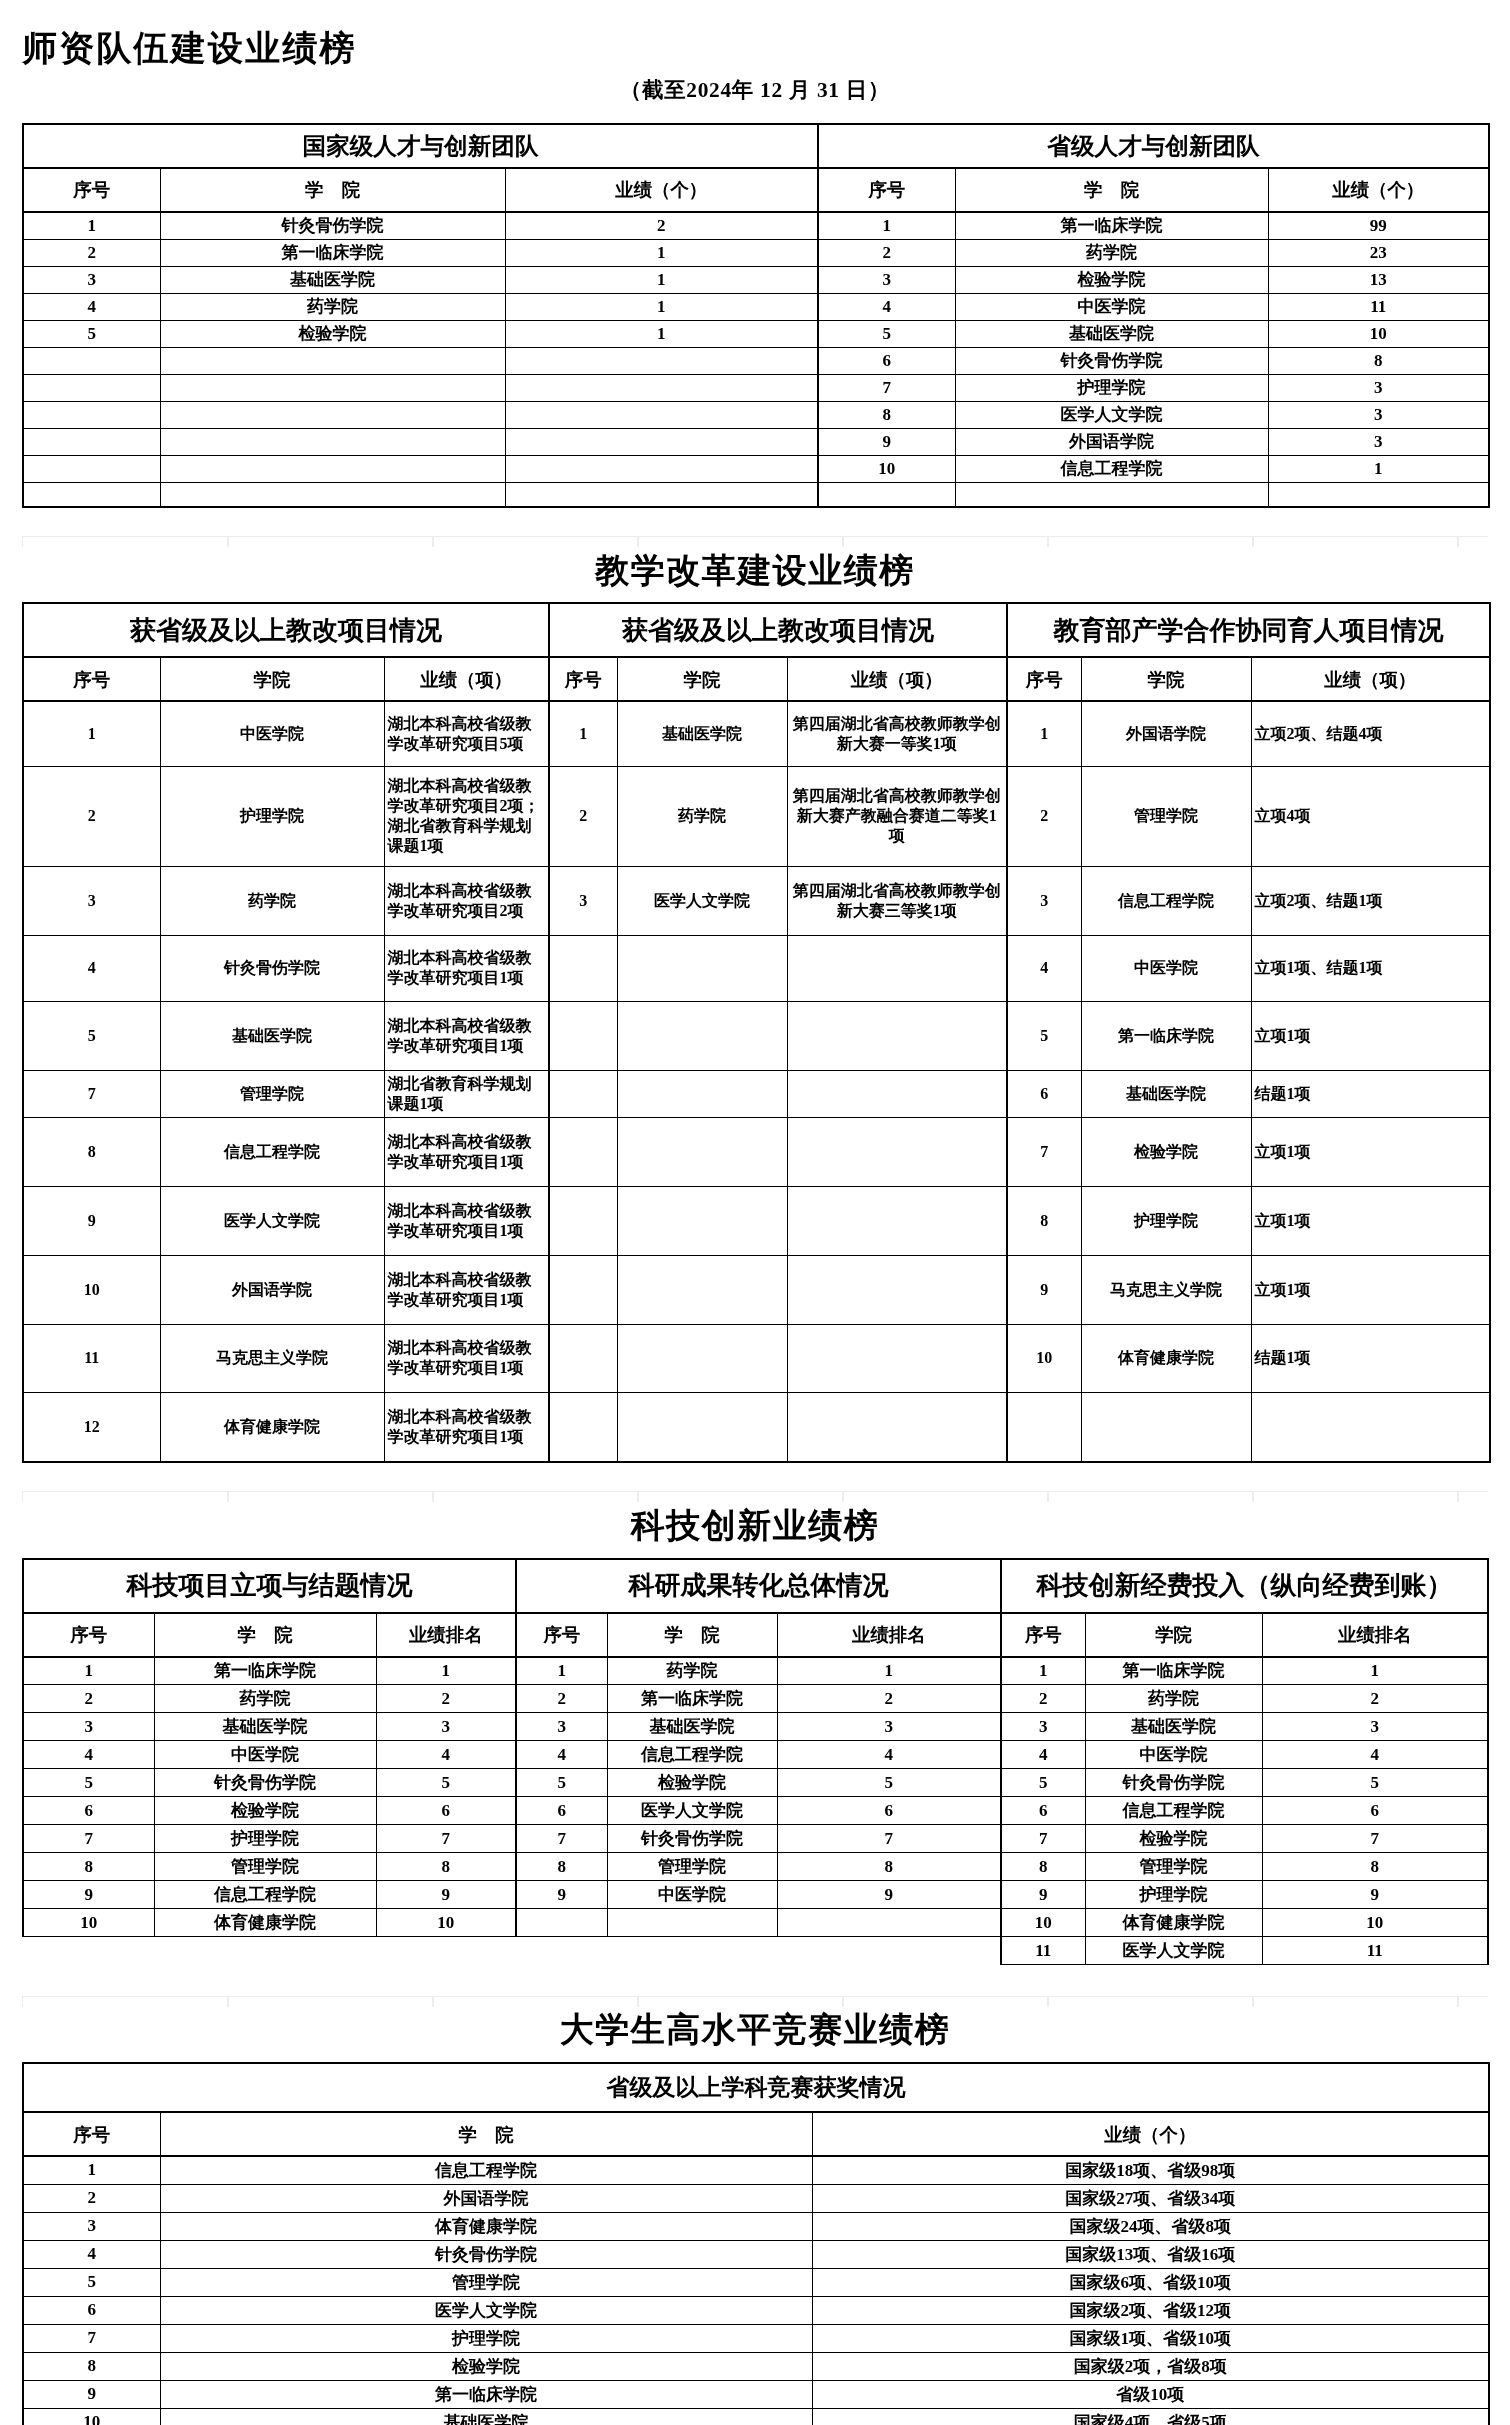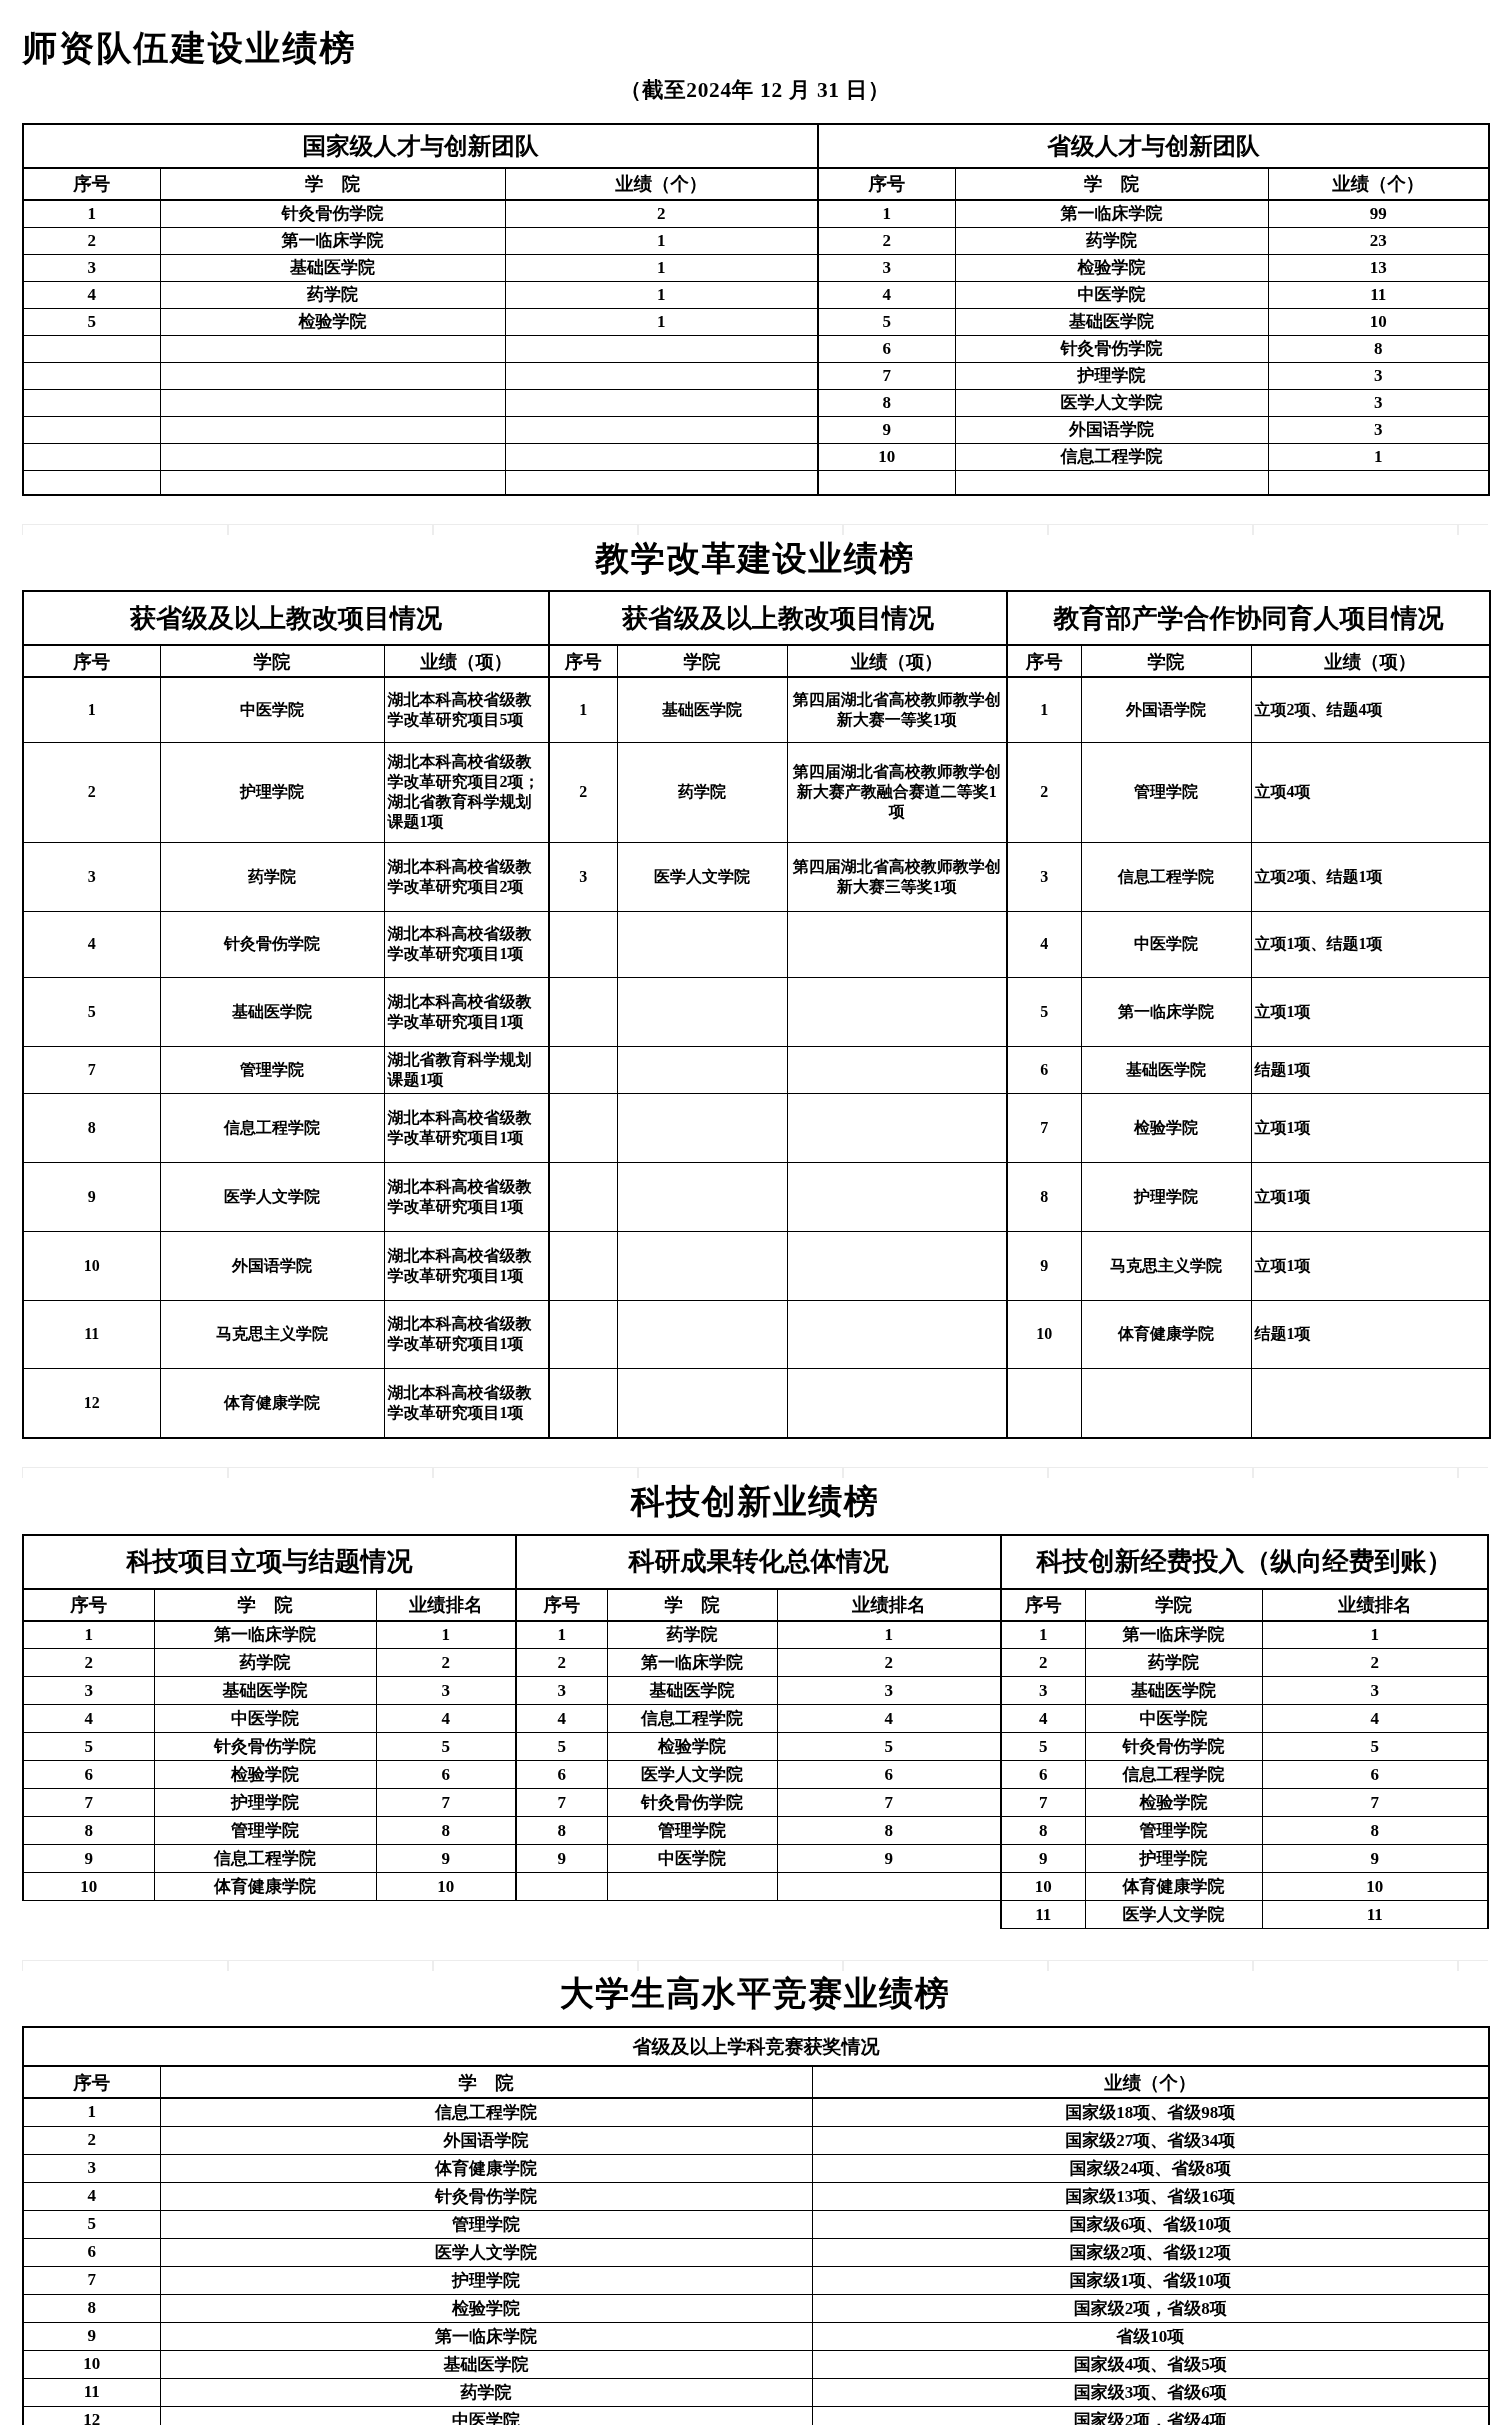--- a/index.html
+++ b/index.html
@@ -30,23 +30,23 @@
   }
 
   table { border-collapse:collapse; table-layout:fixed; width:1466px; }
   th,td {
     border:1.5px solid #000; text-align:center; vertical-align:middle;
     font-weight:700; padding:1.5px 4.4px; box-sizing:border-box; overflow:hidden;
     word-break:break-all;
   }
   thead th { border-top:2.2px solid #000; }
   .group-th { font-size:26px; height:54px; border-bottom:2.2px solid #000; }
-  .col-th   { font-size:18.4px; height:32px; border-bottom:2.2px solid #000; }
+  .col-th   { font-size:18.4px; height:44px; border-bottom:2.2px solid #000; }
   .t1 .group-th { height:44px; font-size:23.6px;border-radius:17px; }
-  .t4 .group-th { height:39px; font-size:19px; }
+  .t4 .group-th { height:49px; font-size:23px; }
 
   .el  { border-left:2.2px solid #000; }
   .er  { border-right:2.2px solid #000;font-family:Liberation Serif, serif; }
   .sep { border-left:2.9px solid #000; }
   .nb  { border:none !important; }
 
   .t1 tbody td { height:25px; font-size:17px; }
   .t2 tbody td { font-size:16px; line-height:20px; }
   .t2 td.la { text-align:left; padding:1.5px 2.9px; }
   .t3 tbody td { height:28px; font-size:17px; }

